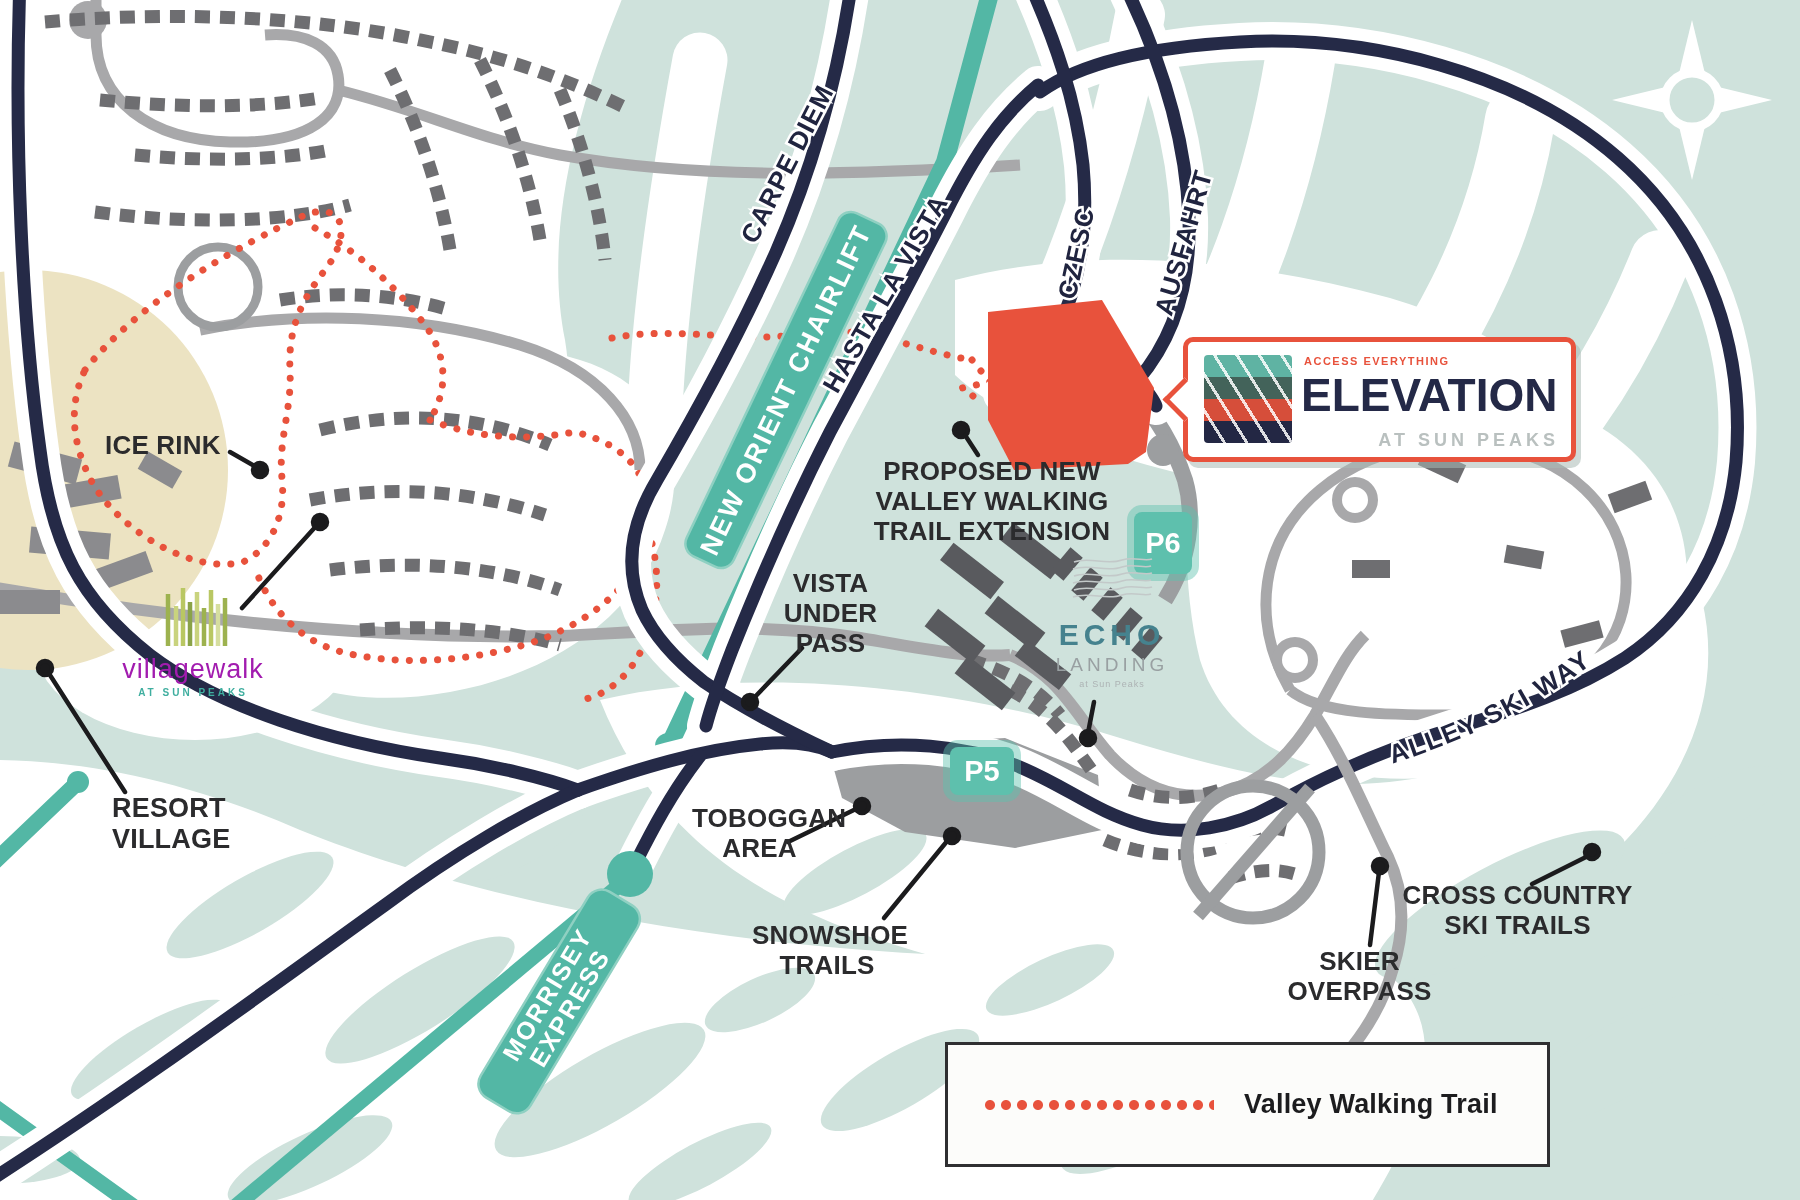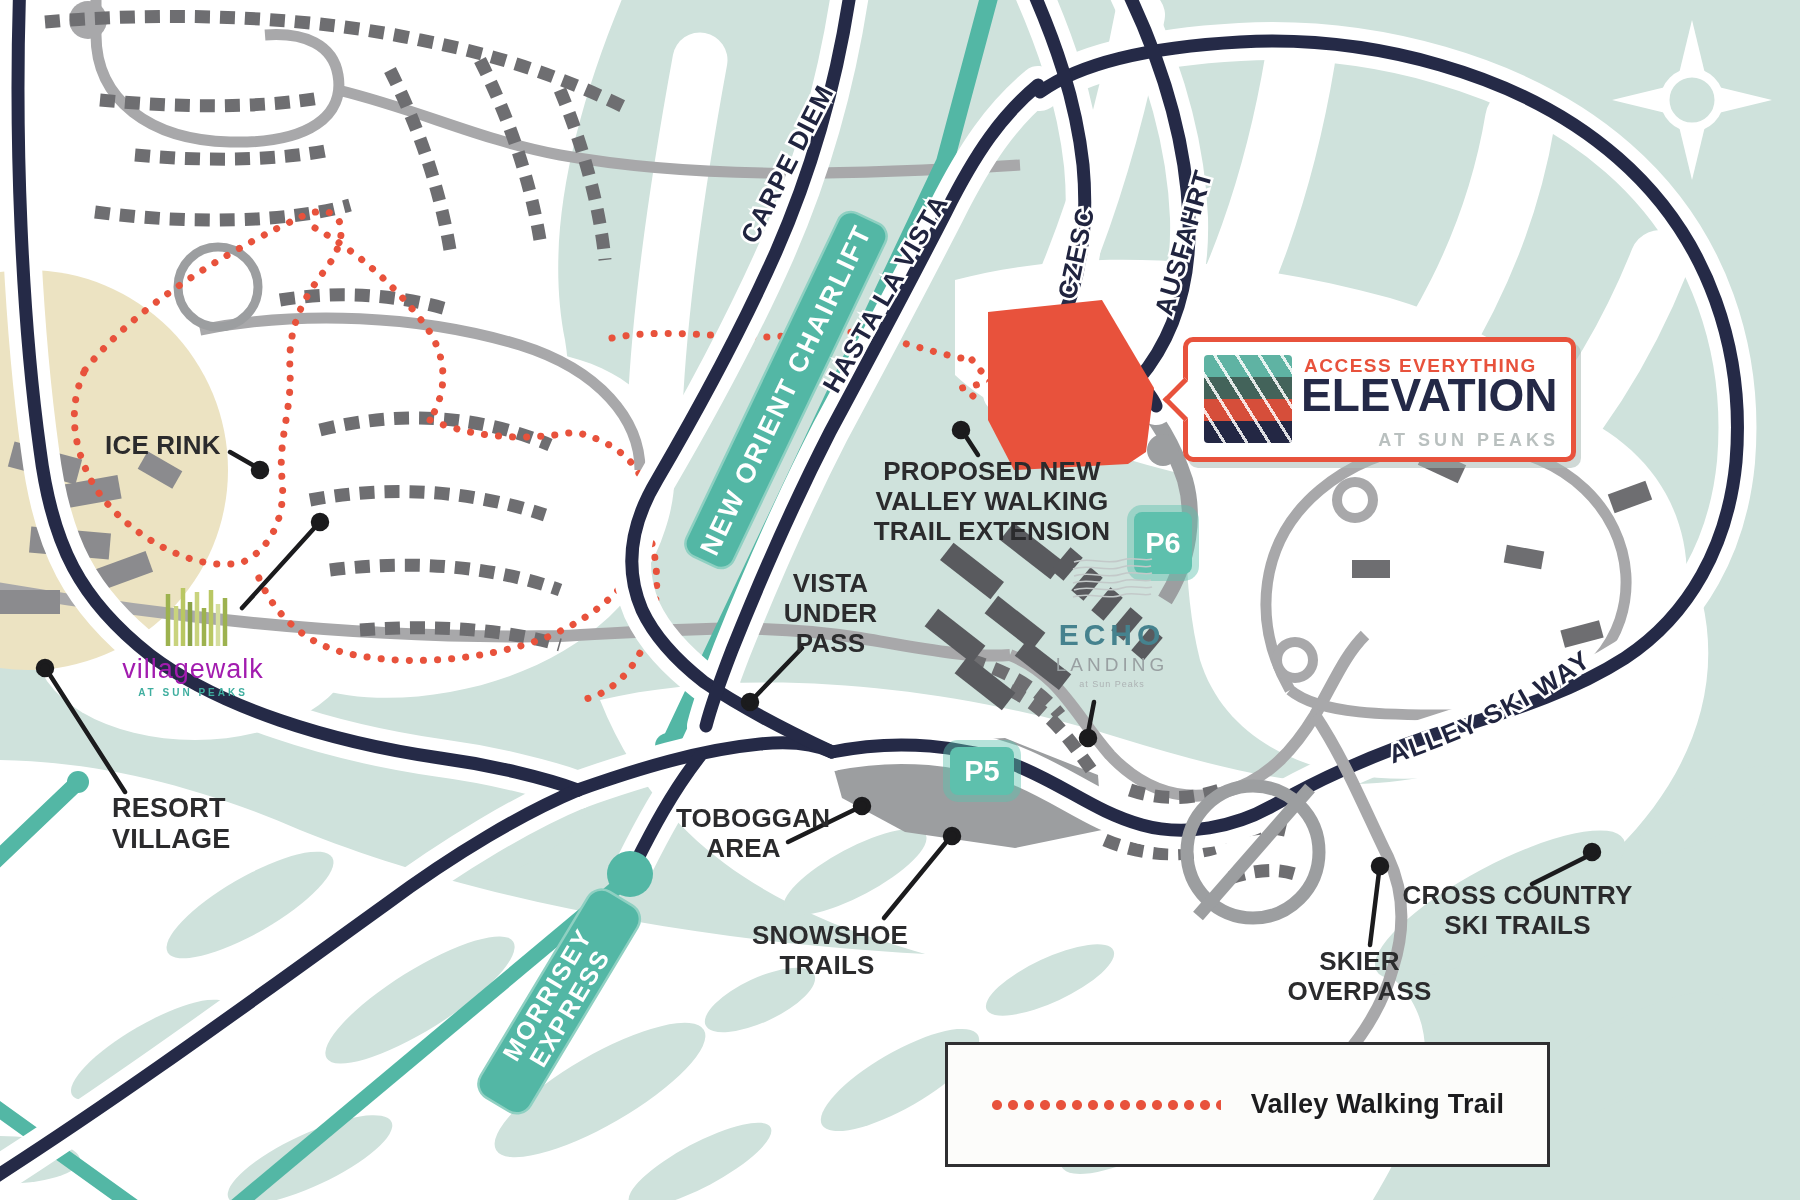--- a/index.html
+++ b/index.html
@@ -25,40 +25,40 @@
   #elevation-box{position:absolute;left:1183px;top:337px;width:383px;height:115px;background:#fff;
                  border:5px solid #e8523c;border-radius:10px;box-shadow:5px 6px 0 rgba(170,185,181,.55);}
   #elevation-pointer{position:absolute;left:-19px;top:42px;width:26px;height:26px;background:#fff;
                  border-left:5px solid #e8523c;border-bottom:5px solid #e8523c;transform:rotate(45deg);}
   #elevation-mark{position:absolute;left:16px;top:13px;width:88px;height:88px;border-radius:4px;overflow:hidden;}
   #elevation-mark .band{width:100%;height:25%;}
   .band.b1{background:#5fb3a3;} .band.b2{background:#43635a;} .band.b3{background:#d64e3a;} .band.b4{background:#232744;}
   #elevation-mark .stripes{position:absolute;left:0;top:0;width:100%;height:100%;
       background:repeating-linear-gradient(58deg,transparent 0 16px,#ffffff 16px 19px);opacity:.85;}
   #elevation-tagline{position:absolute;left:116px;top:13px;color:#e8523c;font-weight:800;
-      font-size:19px;letter-spacing:1.5px;}
+      font-size:11px;letter-spacing:1.5px;}
   #elevation-name{position:absolute;left:113px;top:30px;color:#242947;font-weight:800;
       font-size:46px;letter-spacing:0px;line-height:1;}
   #elevation-location{position:absolute;right:12px;bottom:6px;color:#b9c0bf;font-weight:bold;
       font-size:18px;letter-spacing:4px;}
 
   
   #echo-logo{position:absolute;left:1050px;top:556px;width:124px;text-align:center;}
   #echo-name{color:#45828e;font-weight:bold;font-size:30px;letter-spacing:5px;margin-top:14px;}
   #echo-name2{color:#99a0a2;font-weight:normal;font-size:19px;letter-spacing:4px;margin-top:2px;}
   #echo-location{color:#adb3b4;font-size:9px;margin-top:3px;letter-spacing:1px;}
 
   
   #villagewalk-logo{position:absolute;left:118px;top:576px;width:150px;text-align:center;}
   #villagewalk-name{color:#a21caf;font-size:27px;letter-spacing:1px;margin-top:0px;}
   #villagewalk-location{color:#3fae9f;font-size:10px;letter-spacing:3px;font-weight:bold;margin-top:2px;}
 
   
   #legend{position:absolute;left:945px;top:1042px;width:605px;height:125px;background:#fcfcfa;
-          border:3px solid #2f2f31;box-sizing:border-box;display:flex;flex-direction:row;
+          border:3px solid #2f2f31;box-sizing:border-box;display:flex;flex-direction:column;
           justify-content:space-evenly;padding:6px 36px;}
   .legend-row{display:flex;align-items:center;}
   .legend-swatch{width:230px;margin-right:30px;flex:none;}
   .swatch-dotted{height:12px;background-image:radial-gradient(circle at 6px 6px,#e8523c 4.5px,transparent 5.5px);
           background-size:16px 12px;background-repeat:repeat-x;}
   .swatch-solid{height:14px;background:#252a47;border-radius:7px;}
   .legend-text{font-weight:bold;font-size:27px;color:#1c1c1e;letter-spacing:.2px;}
 </style>
 </head>
 <body>
@@ -277,21 +277,21 @@
 </svg>
 
 <div class="map-label" style="left:105px;top:430px;">ICE RINK</div>
 
 <div class="map-label left-align" style="left:112px;top:793px;width:150px;font-size:27px;">RESORT VILLAGE</div>
 
 <div class="map-label" style="left:768px;top:568px;width:125px;">VISTA UNDER PASS</div>
 
 <div class="map-label small" style="left:872px;top:456px;width:240px;">PROPOSED NEW VALLEY WALKING TRAIL EXTENSION</div>
 
-<div class="map-label" style="left:676px;top:803px;width:135px;">TOBOGGAN AREA</div>
+<div class="map-label" style="left:692px;top:803px;width:135px;">TOBOGGAN AREA</div>
 
 <div class="map-label" style="left:752px;top:920px;width:150px;">SNOWSHOE TRAILS</div>
 
 <div class="map-label" style="left:1272px;top:946px;width:175px;">SKIER OVERPASS</div>
 
 <div class="map-label" style="left:1390px;top:880px;width:255px;">CROSS COUNTRY SKI TRAILS</div>
 
 <div class="p-badge" style="left:950px;top:747px;width:64px;height:48px;">P5</div>
 <div class="p-badge" style="left:1134px;top:512px;width:58px;height:62px;">P6</div>
 

